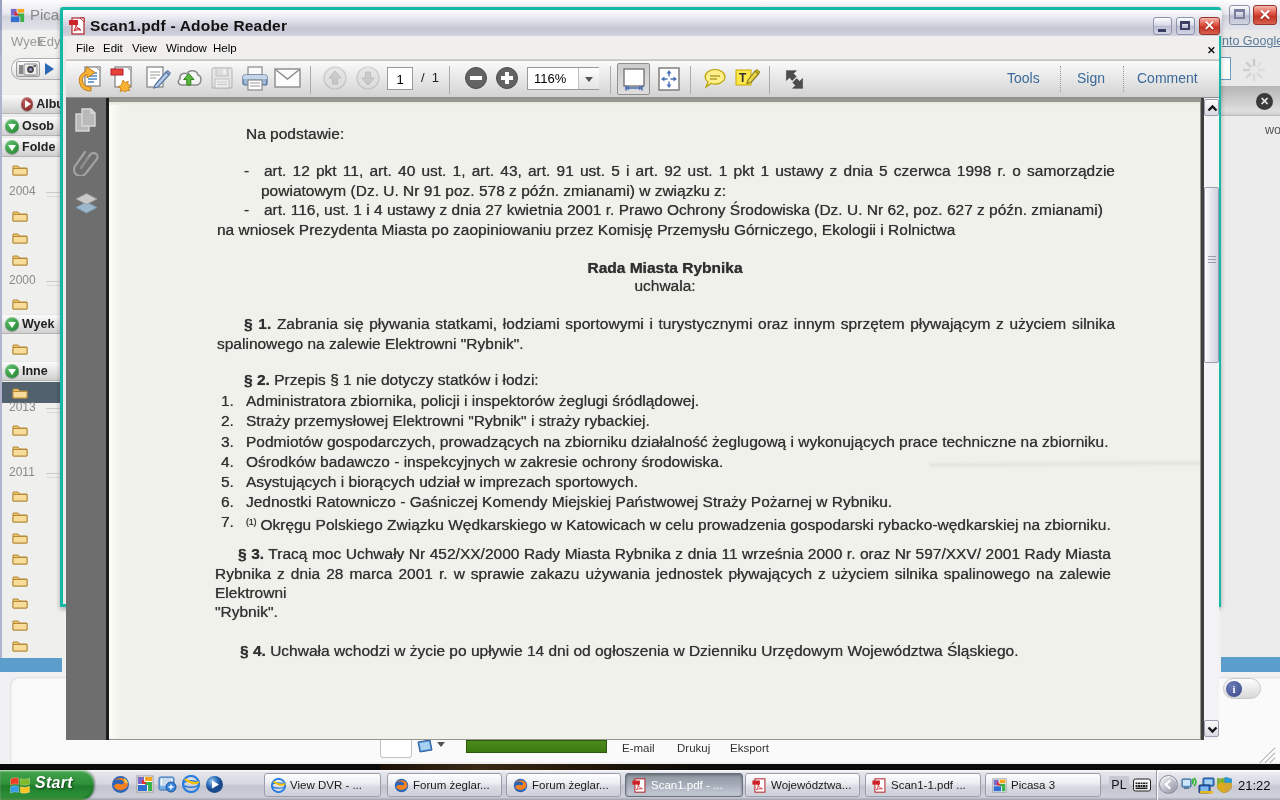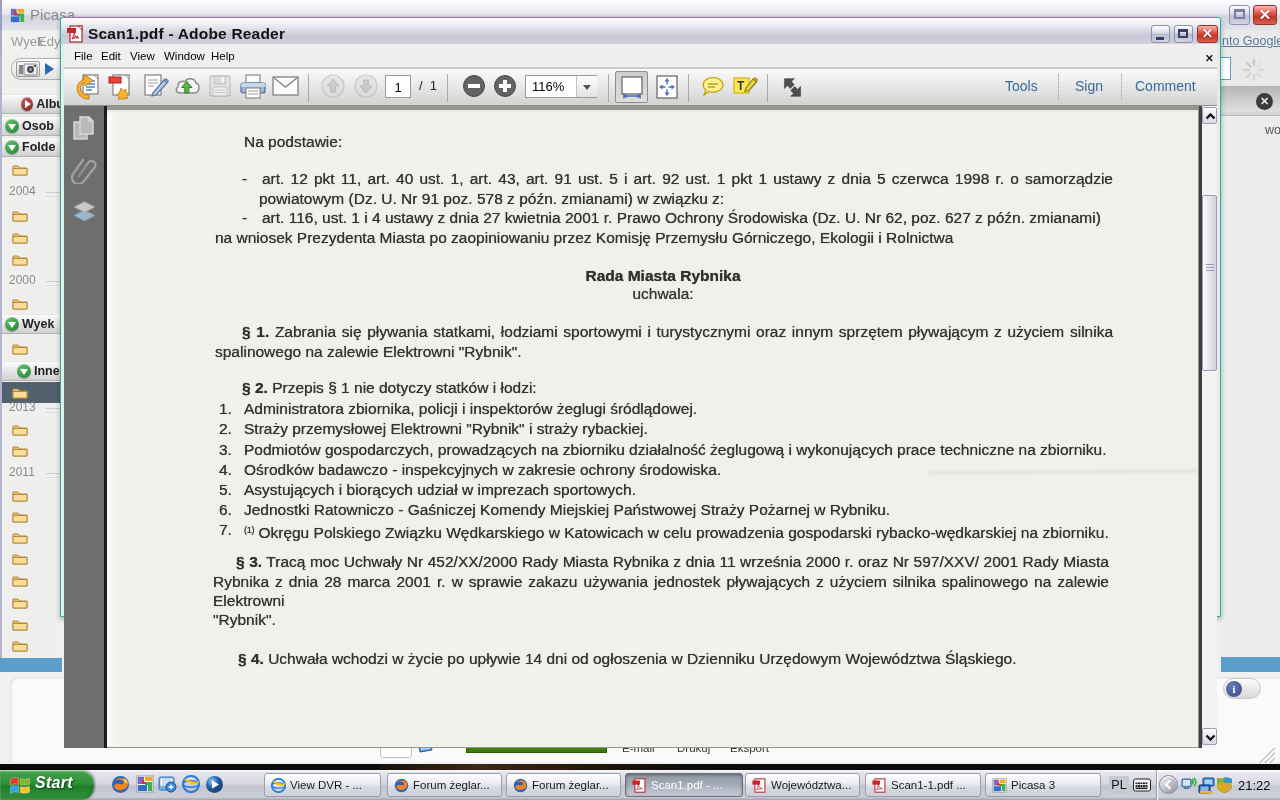--- a/index.html
+++ b/index.html
@@ -24,21 +24,21 @@
 .fold{position:absolute;left:0;width:62px;height:19px;display:flex;align-items:center;font-size:12.5px;color:#333;white-space:nowrap;overflow:hidden;gap:45px;}
 .fold .fico{margin-left:10px;margin-right:4px;flex-shrink:0;}
 .fold.sel{background:#51616e;color:#10202a;height:21px;}
 .yr{position:absolute;left:0;width:62px;height:17px;font-size:12px;color:#8a8a8a;white-space:nowrap;}
 .yr span{margin-left:7px;}
 .yr:after{content:"";position:absolute;right:0;top:8px;width:18px;height:3px;border-top:1px solid #ccc;border-bottom:1px solid #ddd;}
 .tbtn{position:absolute;top:3px;height:24px;border-radius:3px;background:linear-gradient(#fefefe,#eceef2 40%,#d8dae2 60%,#cdd0da);border:1px solid #9a9cab;display:flex;align-items:center;font-size:11.5px;color:#1a1a1a;white-space:nowrap;overflow:hidden;box-shadow:inset 0 1px 1px #fff;}
 .tbtn span{overflow:hidden;text-overflow:clip;}
 .tbtn.active{background:linear-gradient(#8f97a2,#a3aab5 45%,#b8bec9 75%,#c4cad4);border-color:#6a7080;color:#fff;box-shadow:inset 0 1px 3px rgba(0,0,0,.35);}
 
-#adobe{position:absolute;left:60px;top:7px;width:1161px;height:600px;z-index:10;background:#ece9e8;border:1px solid #14b8a6;border-radius:3px 3px 0 0;box-shadow:0 2px 5px rgba(0,0,0,.3);margin-top:10px;}
+#adobe{position:absolute;left:60px;top:7px;width:1161px;height:600px;z-index:10;background:#ece9e8;border:3px solid #14b8a6;border-radius:3px 3px 0 0;box-shadow:0 2px 5px rgba(0,0,0,.3);}
 #ad-title{position:absolute;left:0;top:0;width:1159px;height:26px;background:linear-gradient(#ffffff,#e9e9f1 30%,#c6c6d4 72%,#d2d2de);border-radius:3px 3px 0 0;}
 #ad-menu{position:absolute;left:3px;top:26px;width:1153px;height:24px;background:#f0efee;border-bottom:1px solid #d0cec9;}
 #ad-tools{position:absolute;left:3px;top:50px;width:1153px;height:38px;background:linear-gradient(#fafafa,#e3e3e3 60%,#d2d2d2);border-top:1px solid #c7c7c7;border-bottom:1px solid #8e8e8e;}
 #ad-content{position:absolute;left:3px;top:88px;width:1153px;height:642px;background:#969690;overflow:hidden;}
 #ad-side{position:absolute;left:0;top:0;width:43px;height:642px;background:#6e6e6e;border-right:3px solid #1c1c1c;}
 #ad-page{position:absolute;left:43px;top:4px;width:1091px;height:637px;background:#f1f1eb;}
 #ad-scroll{position:absolute;left:1135px;top:0;width:18px;height:642px;background:#f3f3f5;border-left:3px solid #3f3f3f;}
 
 #ad-page div{position:absolute;font-size:15.5px;line-height:20px;color:#333;white-space:nowrap;text-shadow:0 0 0.7px rgba(45,45,45,.85);}
 #ad-page .j{white-space:normal;text-align:justify;text-align-last:justify;}
@@ -140,21 +140,21 @@
         </span>
         <b>Wyek</b>
       </div>
   <div class="fold" style="top:284px;">
         <svg class="fico" width="16" height="13" viewBox="0 0 16 13">
           <path d="M1 3 L6 3 L8 5 L15 5 L15 12 L1 12 Z" fill="#efc36a" stroke="#b58a3a" stroke-width="1"></path>
           <path d="M1 5.5 L15 5.5 L15 12 L1 12 Z" fill="#f7dc9a" stroke="#b58a3a" stroke-width="1"></path>
         </svg>
         <span>ku</span>
       </div>
-  <div class="cat" style="top:306px;padding-left:12px;">
+  <div class="cat" style="top:306px;">
         <span class="cir" style="background:radial-gradient(circle at 35% 35%,#5cc06a,#1a7a2a);">
           <i style="border-top:6px solid #fff;border-left:4px solid transparent;border-right:4px solid transparent;margin-top:2px;"></i>
         </span>
         <b>Inne</b>
       </div>
   <div class="fold sel" style="top:327px;">
         <svg class="fico" width="16" height="13" viewBox="0 0 16 13">
           <path d="M1 3 L6 3 L8 5 L15 5 L15 12 L1 12 Z" fill="#efc36a" stroke="#b58a3a" stroke-width="1"></path>
           <path d="M1 5.5 L15 5.5 L15 12 L1 12 Z" fill="#f7dc9a" stroke="#b58a3a" stroke-width="1"></path>
         </svg>

